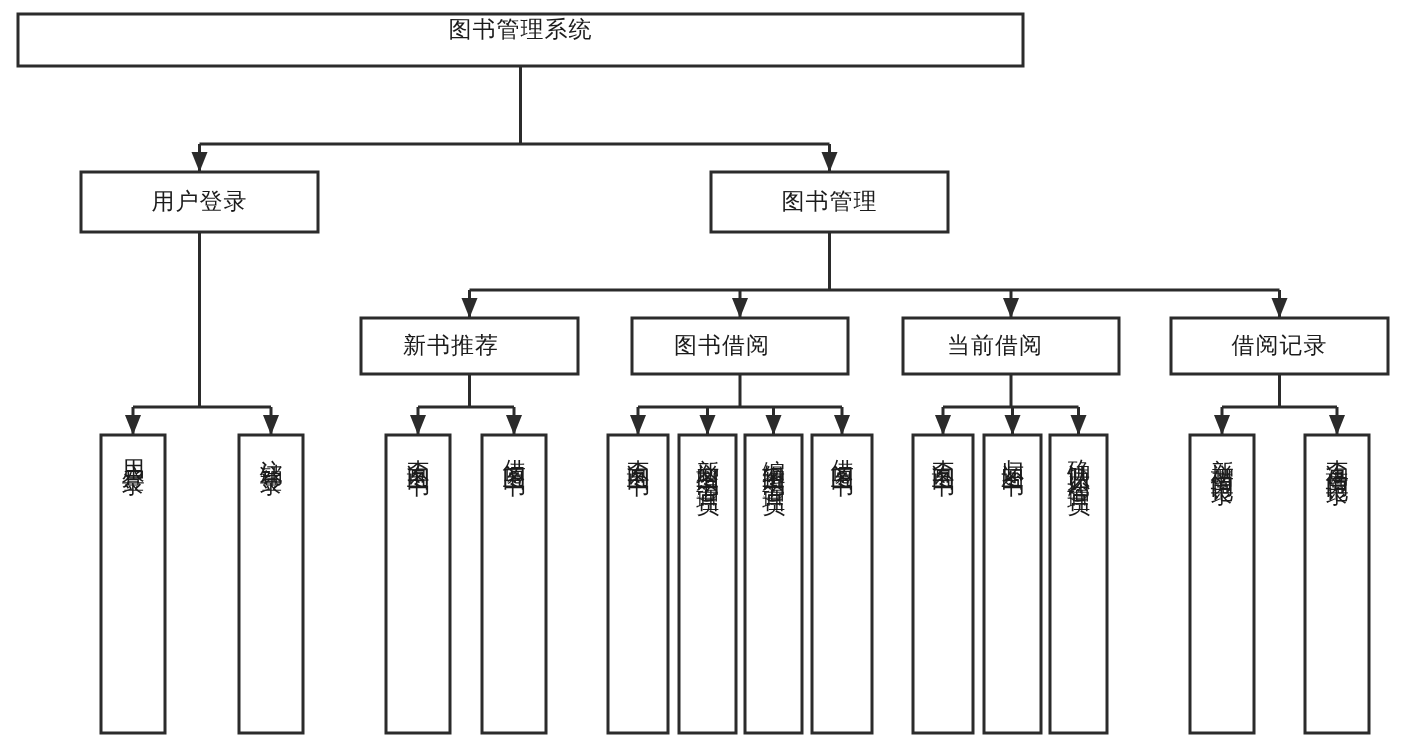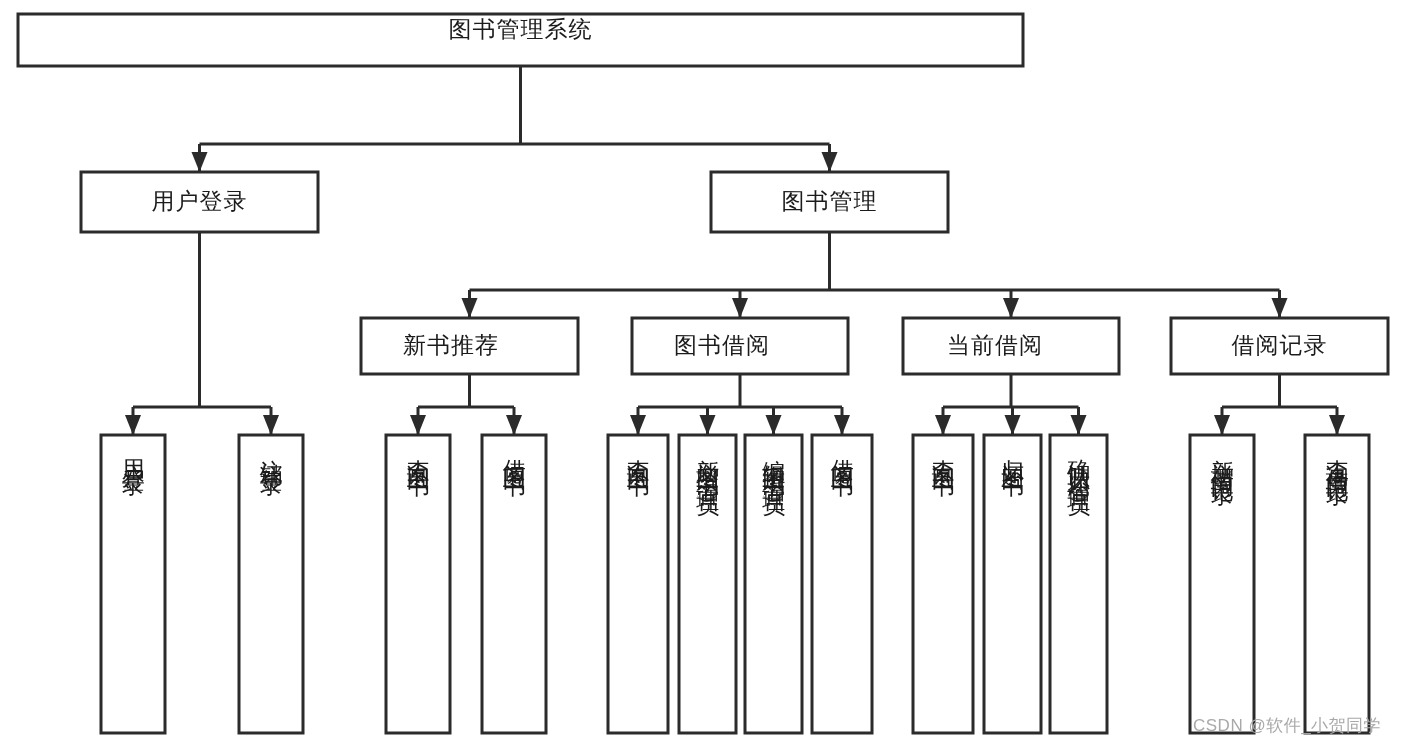--- a/index.html
+++ b/index.html
@@ -176,15 +176,14 @@
       <div class="node-label vertical" style="left: 679px; top: 435px; width: 57px; height: 298px;">新增图书（管理员）</div>
       <div class="node-label vertical" style="left: 745px; top: 435px; width: 57px; height: 298px;">编辑图书（管理员）</div>
       <div class="node-label vertical" style="left: 812px; top: 435px; width: 60px; height: 298px;">借阅图书</div>
       <div class="node-label vertical" style="left: 913px; top: 435px; width: 60px; height: 298px;">查询图书</div>
       <div class="node-label vertical" style="left: 984px; top: 435px; width: 57px; height: 298px;">归还图书</div>
       <div class="node-label vertical" style="left: 1050px; top: 435px; width: 57px; height: 298px;">确认归还（管理员）</div>
       <div class="node-label vertical" style="left: 1190px; top: 435px; width: 64px; height: 298px;">新增借阅记录</div>
       <div class="node-label vertical" style="left: 1305px; top: 435px; width: 64px; height: 298px;">查询借阅记录</div>
     </div>
 
-  <div class="watermark">CSDN @软件_小贺同学</div>
 
 </div>
 
 </body></html>

